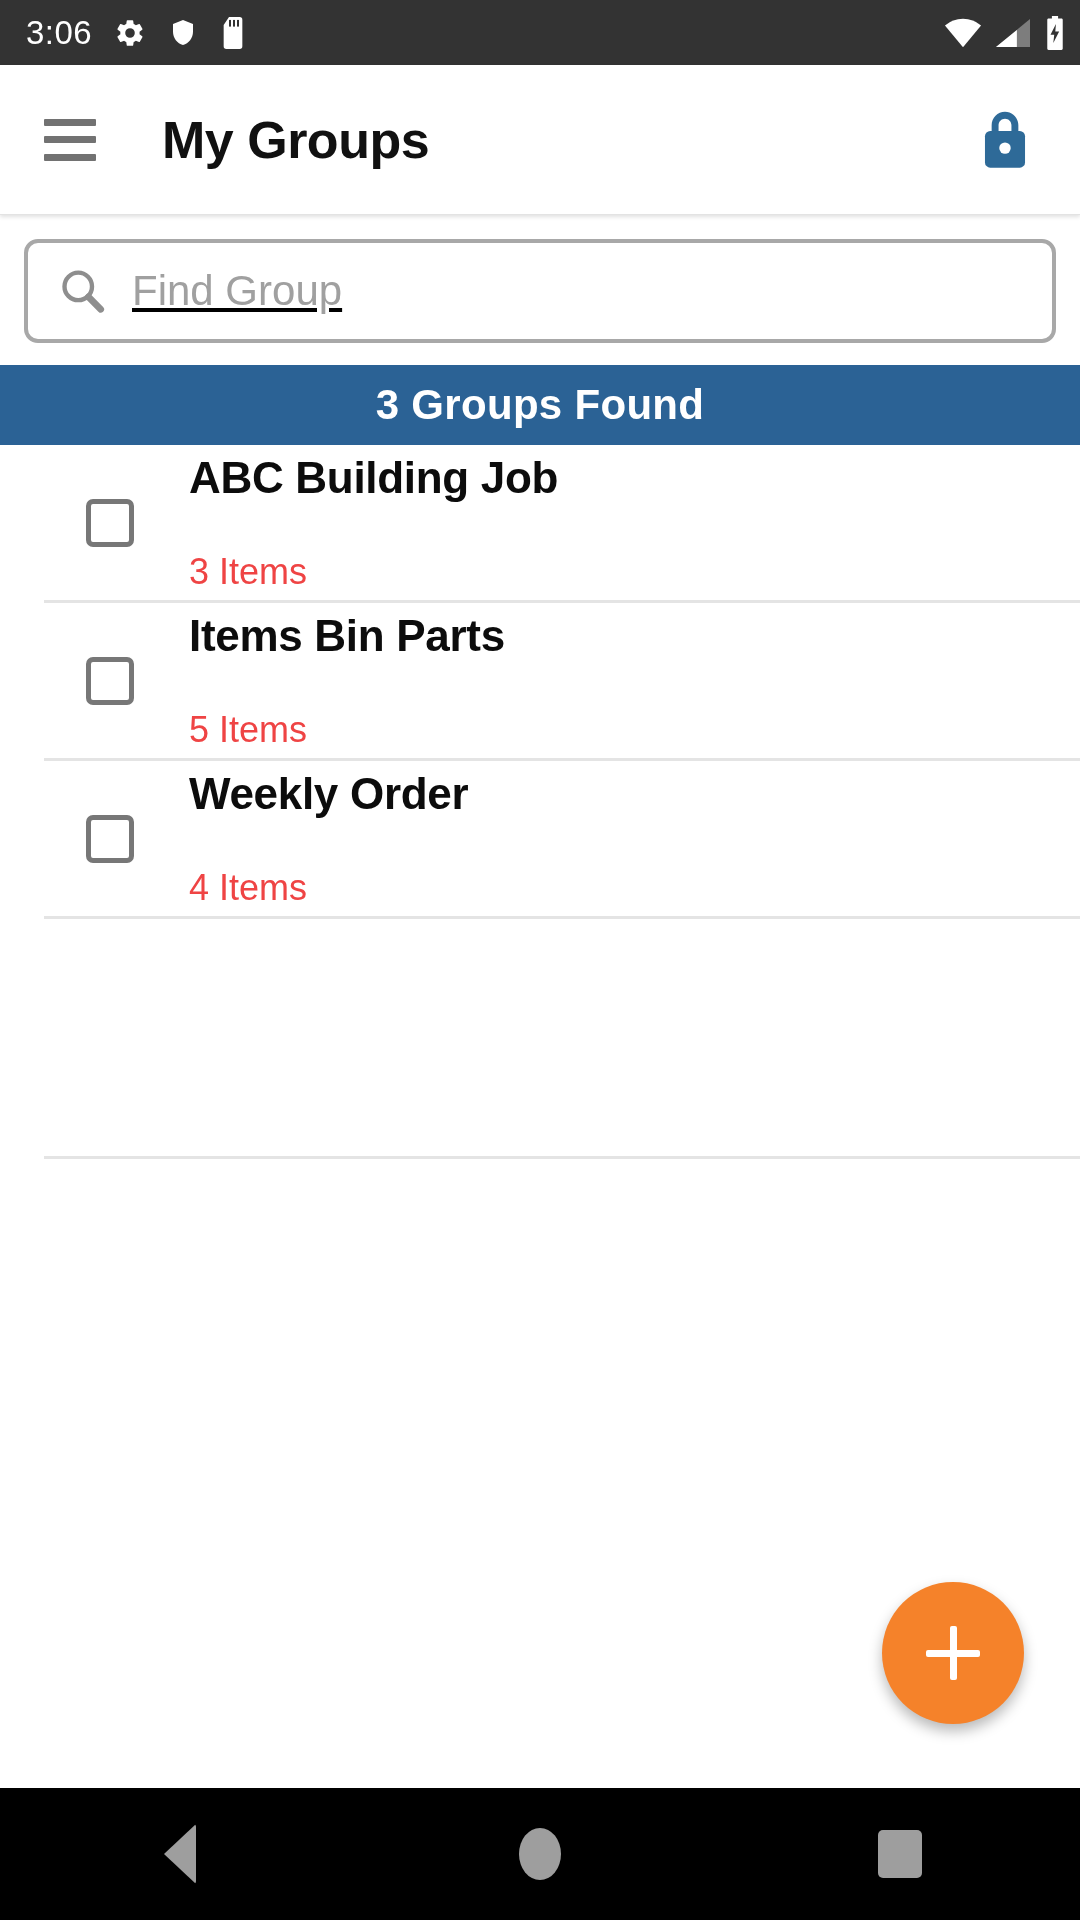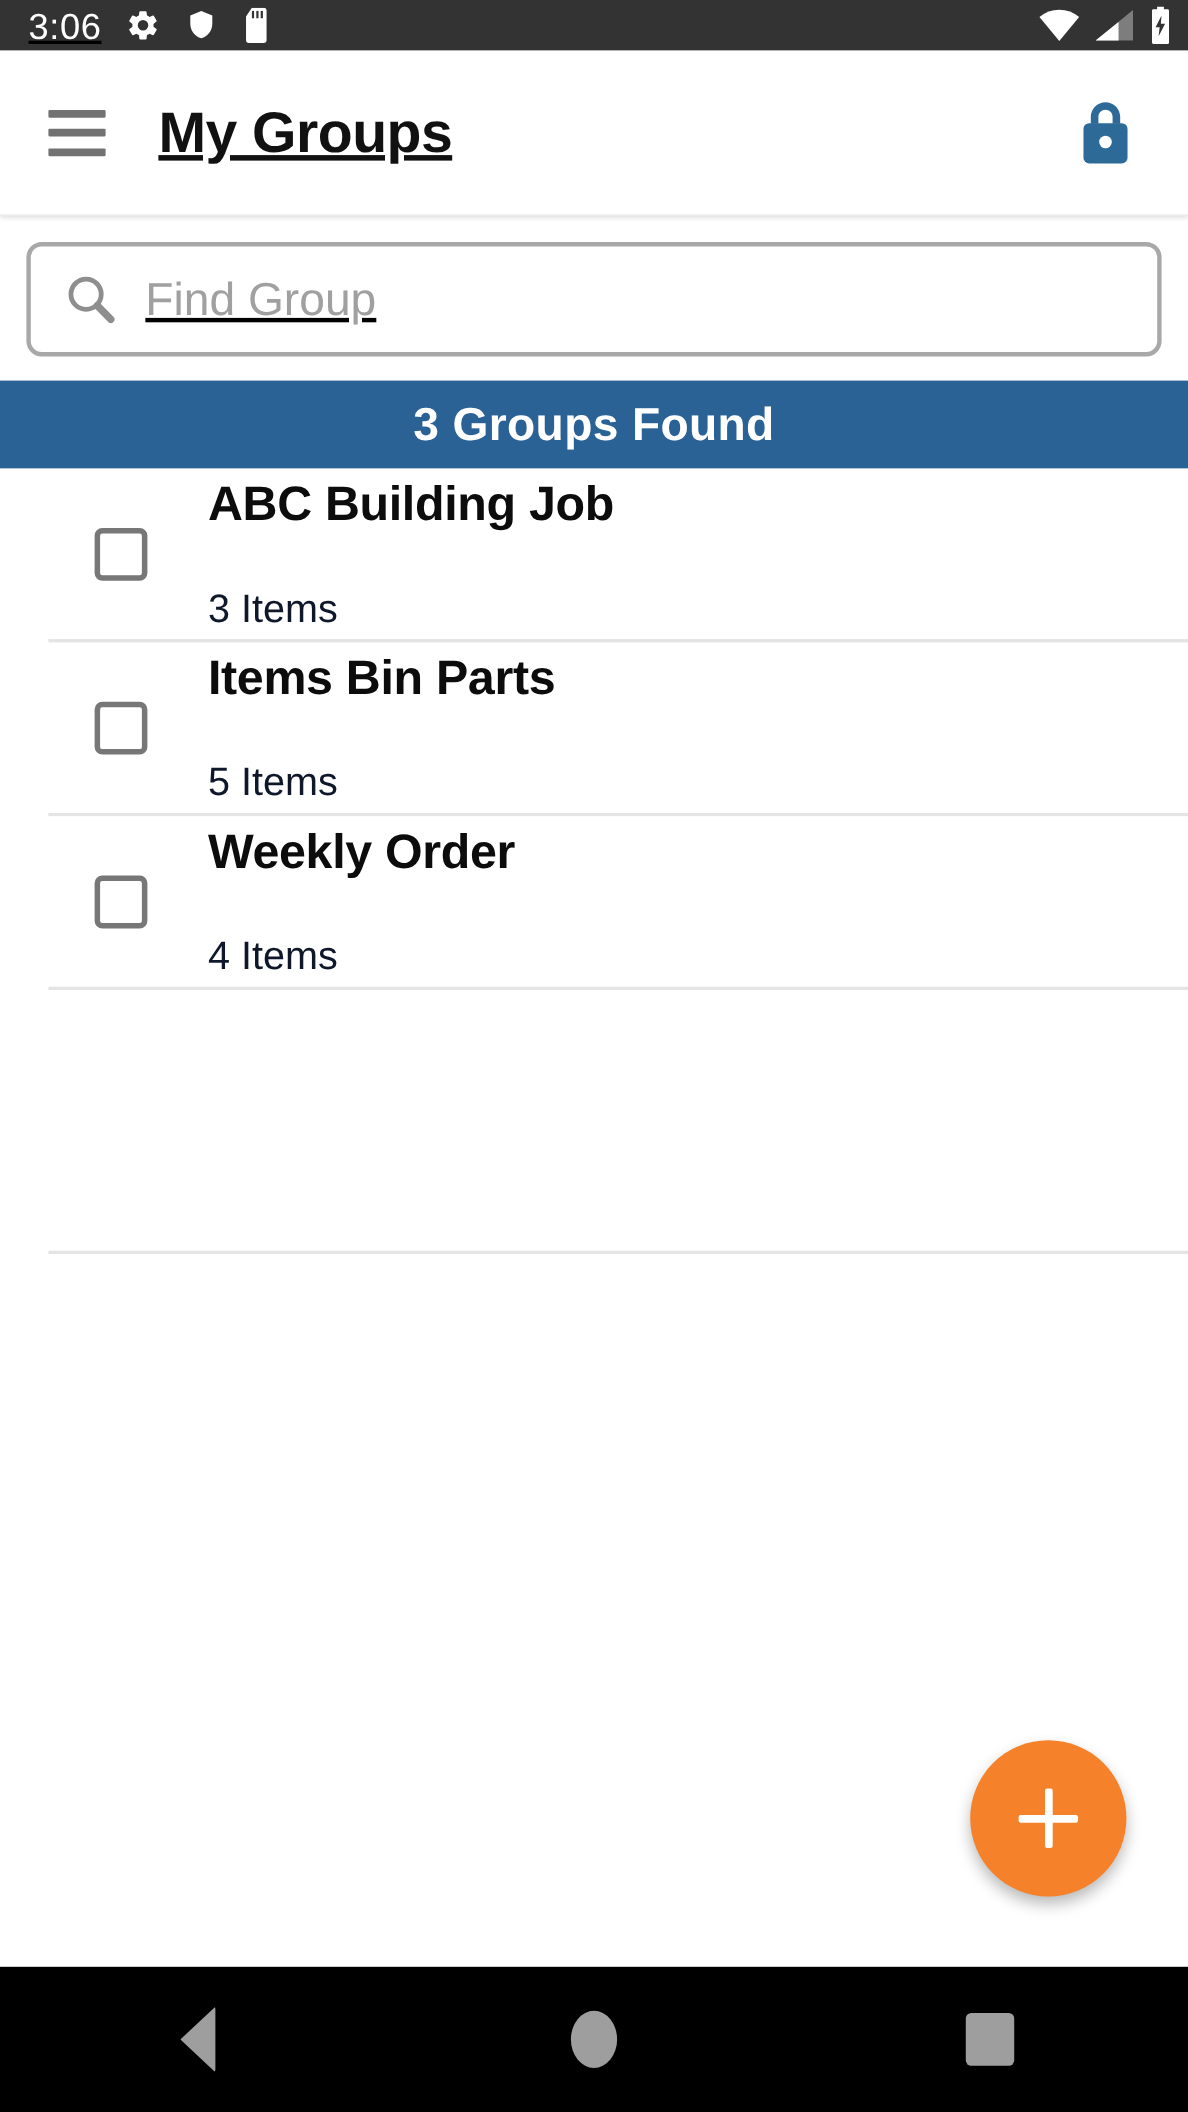--- a/index.html
+++ b/index.html
@@ -10,27 +10,26 @@
   body {
     width: 1080px;
     height: 1920px;
     font-family: "Liberation Sans", sans-serif;
     overflow: hidden;
     position: relative;
   }
 
   
   .status-bar {
-    height: 46px;
+    height: 65px;
     background: #333333;
     display: flex;
     align-items: center;
     padding: 0 14px 0 26px;
     box-sizing: border-box;
-    text-decoration: underline;
   }
   .status-left {
     display: flex;
     align-items: center;
     gap: 22px;
   }
   .status-clock {
     color: #ffffff;
     font-size: 33px;
     font-weight: 400;
@@ -68,27 +67,26 @@
     flex: none;
   }
   .hamburger span {
     display: block;
     height: 7px;
     width: 100%;
     background: #727272;
     border-radius: 1px;
   }
   .app-title {
-    margin-left: 48px;
+    margin-left: 66px;
     font-size: 52px;
     font-weight: bold;
     color: #111111;
     letter-spacing: -0.5px;
     white-space: nowrap;
-    text-decoration: underline;
   }
   .lock-btn {
     margin-left: auto;
     width: 62px;
     height: 62px;
     display: flex;
     align-items: center;
     justify-content: center;
     cursor: pointer;
     flex: none;
@@ -184,21 +182,21 @@
   }
   .row-title {
     font-size: 44px;
     font-weight: bold;
     color: #0c0c0c;
     line-height: 1.05;
     letter-spacing: -0.3px;
   }
   .row-sub {
     font-size: 36px;
-    color: #0f172a;
+    color: #ef4444;
     line-height: 1.05;
     margin-top: 46px;
   }
   .group-row.empty-row {
     height: 240px;
     cursor: default;
   }
 
   
   .fab {

